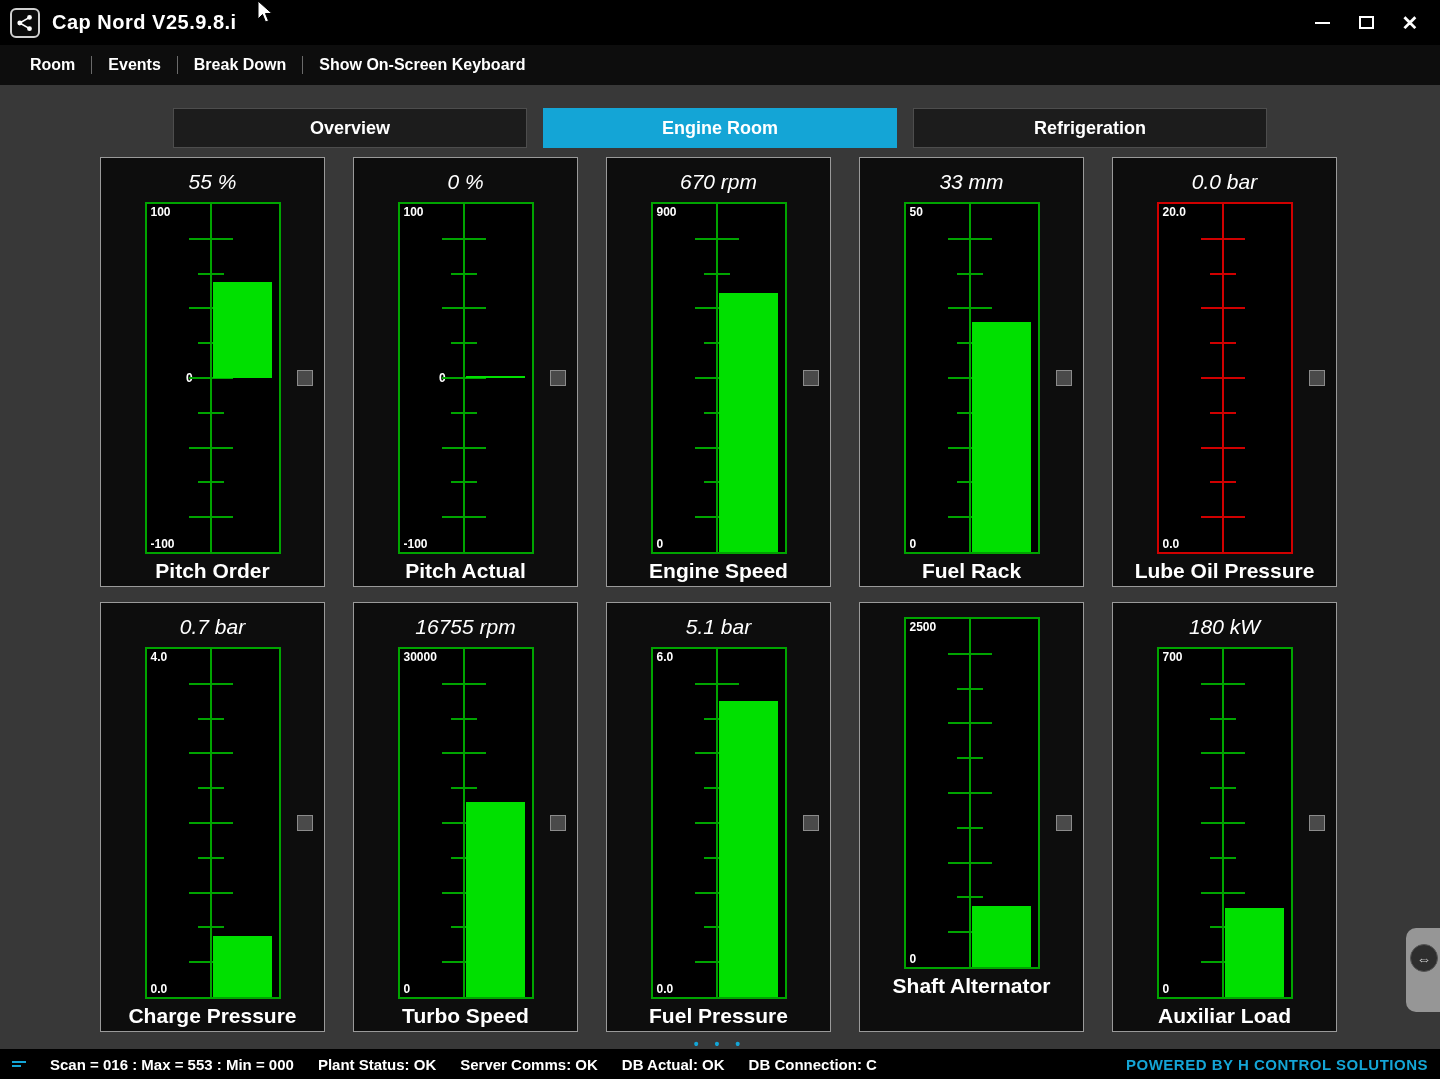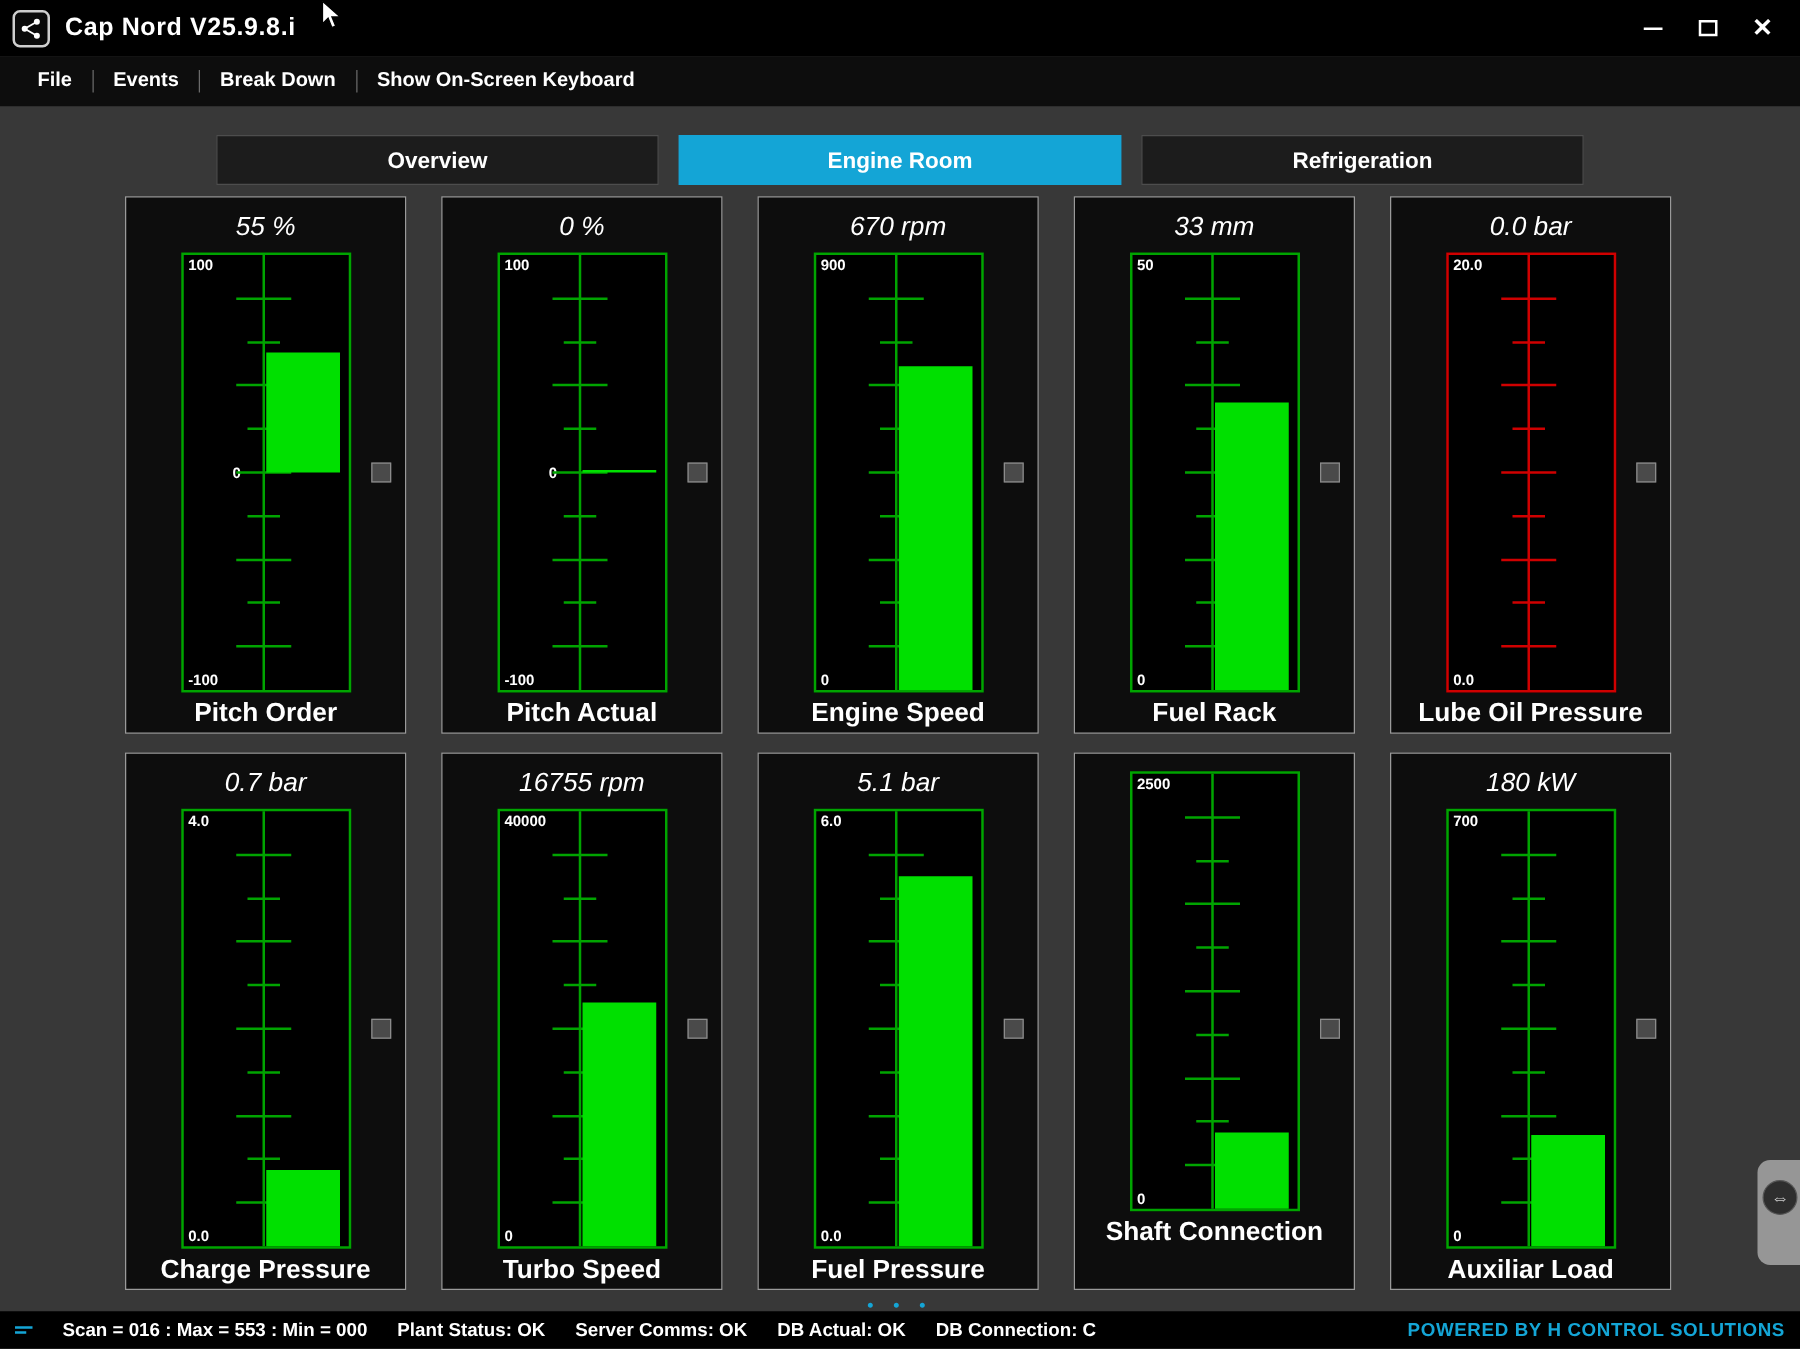--- a/index.html
+++ b/index.html
@@ -100,21 +100,21 @@
           <i></i>
         </span>
       <span class="wc max">
           <i></i>
         </span>
       <span class="wc close">✕</span>
     </div>
   </div>
 
   <div class="menubar">
-    <span class="menu-item">File</span>
+    <span class="menu-item">Room</span>
     <span class="menu-sep"></span>
     <span class="menu-item">Events</span>
     <span class="menu-sep"></span>
     <span class="menu-item">Break Down</span>
     <span class="menu-sep"></span>
     <span class="menu-item">Show On-Screen Keyboard</span>
   </div>
 
   <div class="tabs">
     <button class="tab">Overview</button>
@@ -263,21 +263,21 @@
           </div>
       <div class="fill" style="bottom: 0%; height: 17.5%;"></div>
     </div>
     <div class="handle"></div>
     <div class="gauge-name">Charge Pressure</div>
   </div>
 
   <div class="panel">
     <div class="gauge-value">16755 rpm</div>
     <div class="gauge green">
-      <span class="scale max">40000</span>
+      <span class="scale max">30000</span>
 
       <span class="scale min">0</span>
       <div class="centerline"></div>
       <div class="ticks">
             <div class="tick long" style="top: 10%;"></div>
             <div class="tick short" style="top: 20%;"></div>
             <div class="tick long" style="top: 30%;"></div>
             <div class="tick short" style="top: 40%;"></div>
             <div class="tick long" style="top: 50%;"></div>
             <div class="tick short" style="top: 60%;"></div>
@@ -328,21 +328,21 @@
             <div class="tick short" style="top: 40%;"></div>
             <div class="tick long" style="top: 50%;"></div>
             <div class="tick short" style="top: 60%;"></div>
             <div class="tick long" style="top: 70%;"></div>
             <div class="tick short" style="top: 80%;"></div>
             <div class="tick long" style="top: 90%;"></div>
           </div>
       <div class="fill" style="bottom: 0%; height: 17.5%;"></div>
     </div>
     <div class="handle"></div>
-    <div class="gauge-name">Shaft Connection</div>
+    <div class="gauge-name">Shaft Alternator</div>
   </div>
 
   <div class="panel">
     <div class="gauge-value">180 kW</div>
     <div class="gauge green">
       <span class="scale max">700</span>
 
       <span class="scale min">0</span>
       <div class="centerline"></div>
       <div class="ticks">

